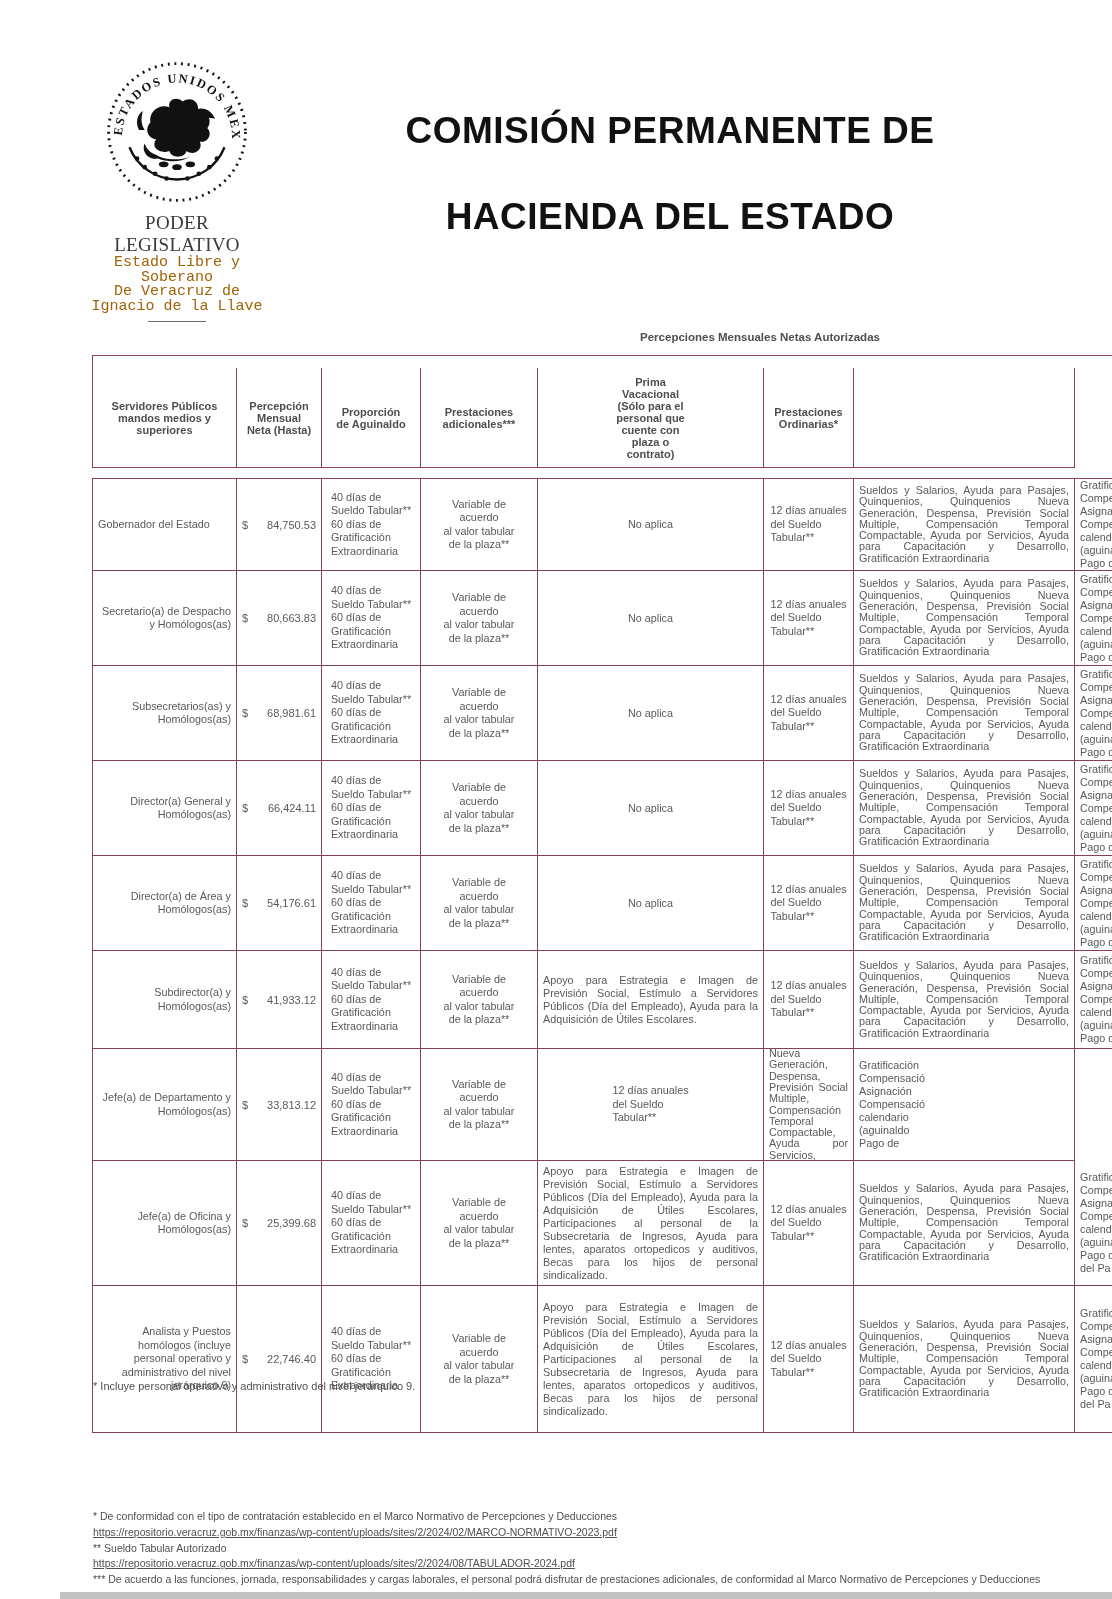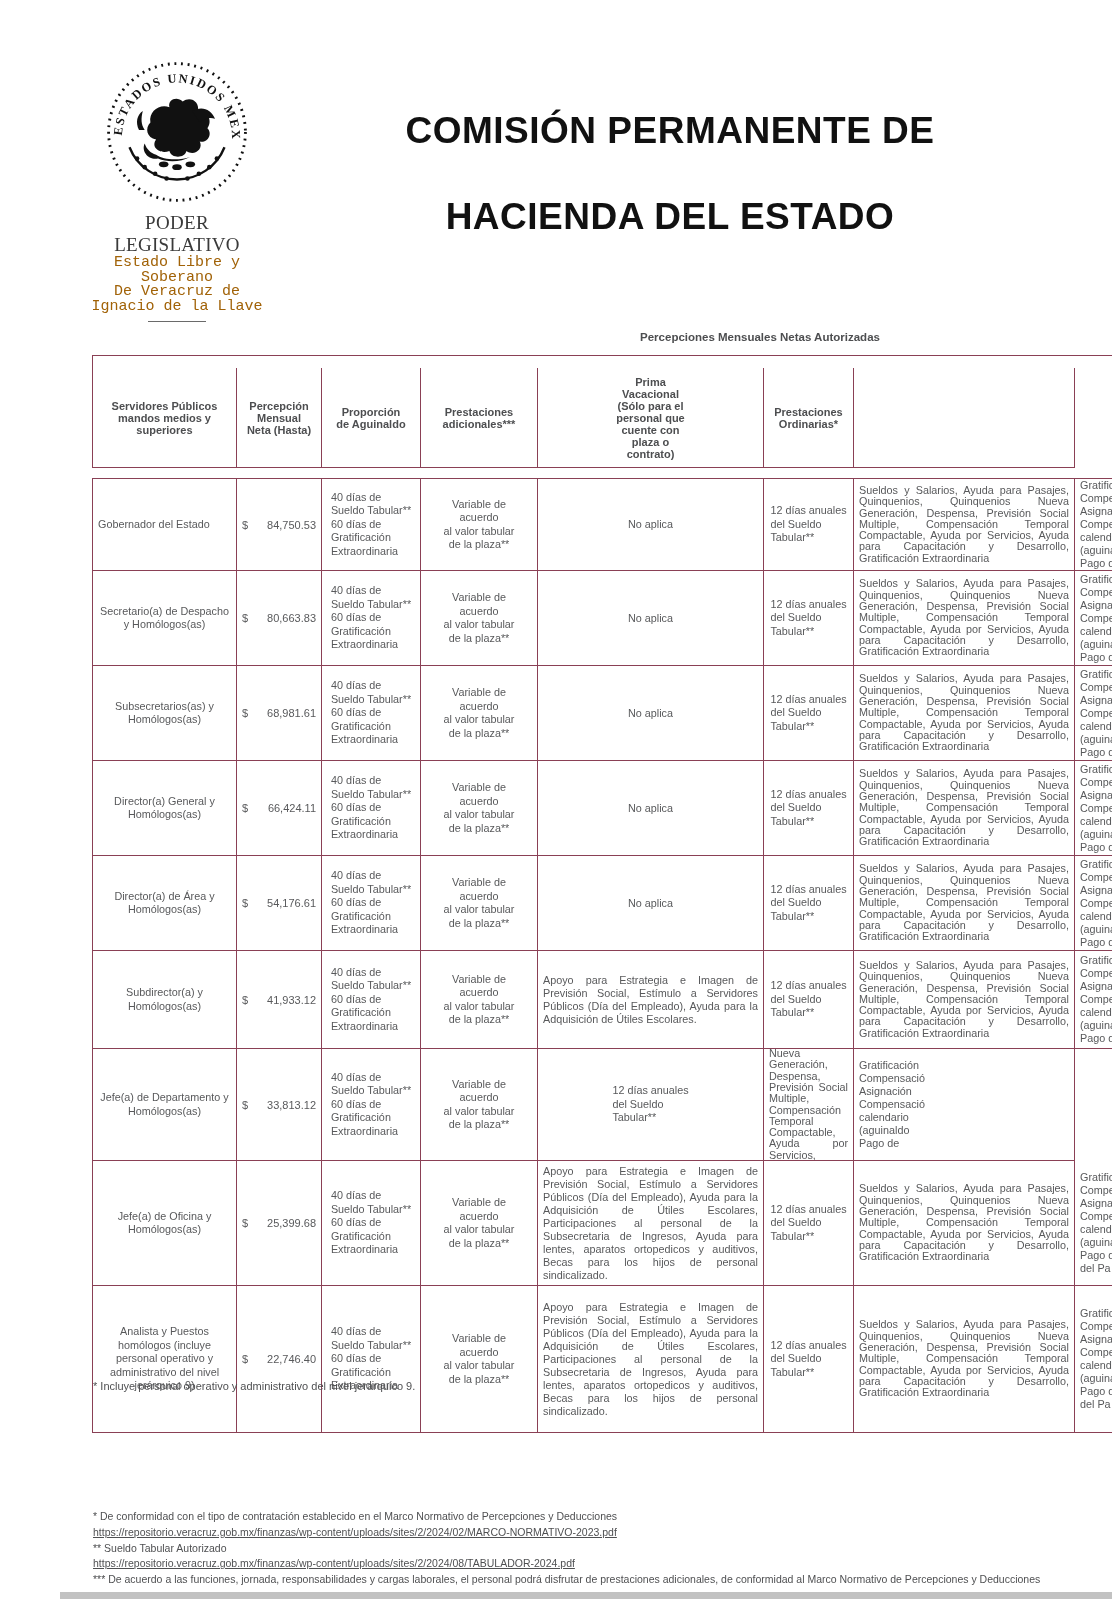--- a/index.html
+++ b/index.html
@@ -46,21 +46,21 @@
                white-space:pre-line;text-align:center;color:#4d4e50;margin-top:12px;}
   #tbody .row:nth-child(1) .cell{height:92px;}
   #tbody .row:nth-child(2) .cell{height:95px;}
   #tbody .row:nth-child(3) .cell{height:95px;}
   #tbody .row:nth-child(4) .cell{height:95px;}
   #tbody .row:nth-child(5) .cell{height:95px;}
   #tbody .row:nth-child(6) .cell{height:98px;}
   #tbody .row:nth-child(7) .cell{height:112px;}
   #tbody .row:nth-child(8) .cell{height:125px;}
   #tbody .row:nth-child(9) .cell{height:147px;}
-  #tbody .c1{justify-content:flex-start;text-align:center;line-height:13.5px;}
+  #tbody .c1{justify-content:flex-start;text-align:right;line-height:13.5px;}
   #tbody .c2{justify-content:space-between;font-size:11px;}
   #tbody .c3{justify-content:center;text-align:left;white-space:pre-line;line-height:13.5px;}
   #tbody .c4{text-align:center;white-space:pre-line;line-height:13.5px;}
   #tbody .c5{text-align:justify;line-height:13px;}
   #tbody .c5 span{width:100%;}
   #tbody .c5.center{text-align:center;}
   #tbody .c5.center span{width:auto;}
   #tbody .c6{text-align:left;white-space:pre-line;line-height:13.5px;}
   #tbody .c7{text-align:justify;line-height:11.3px;padding:2px 5px;}
   #tbody .c7 span{width:100%;}

